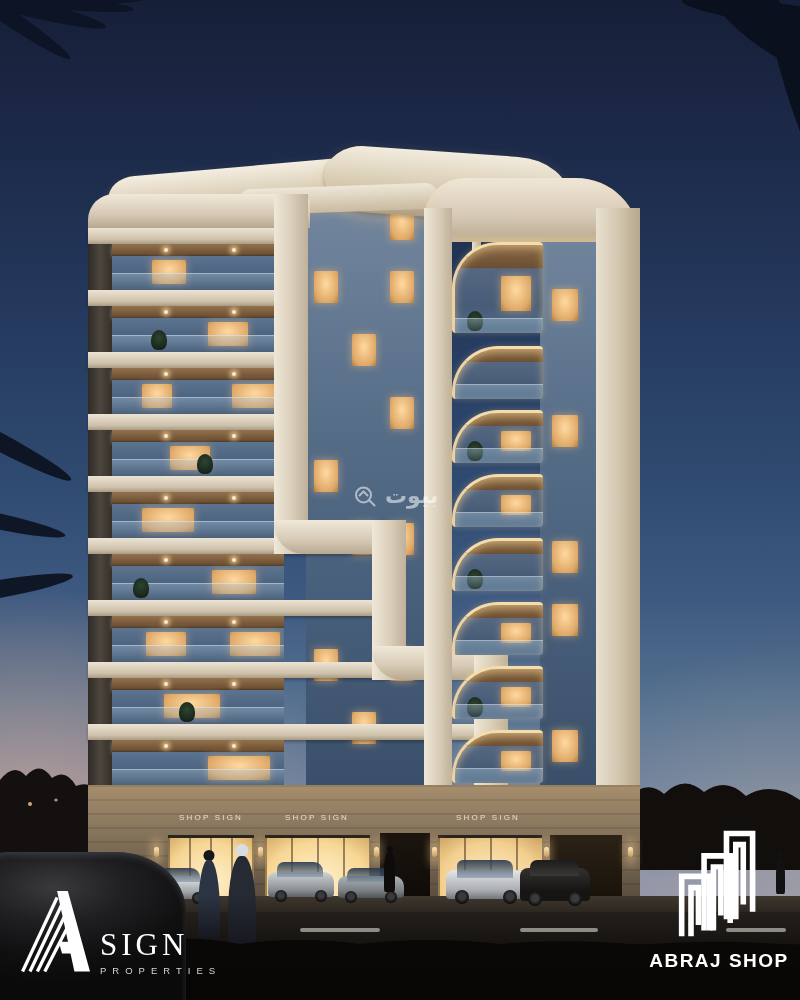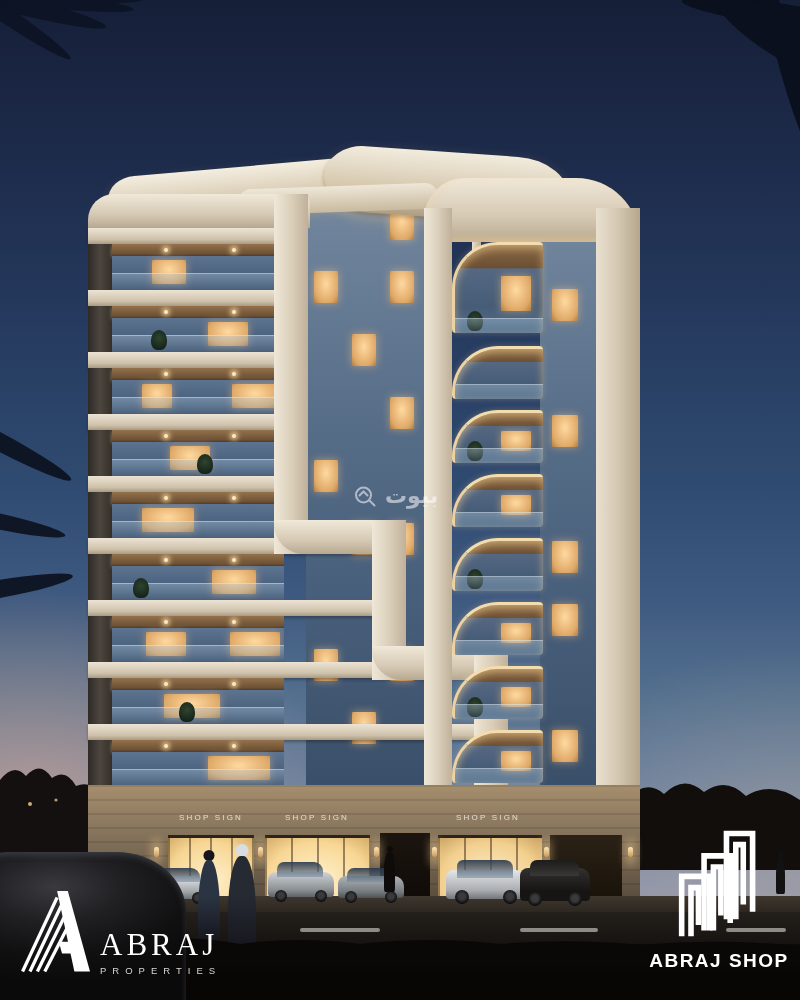--- a/index.html
+++ b/index.html
@@ -439,21 +439,21 @@
       <g stroke="#fff" stroke-width="4">
         <path d="M8 100 L50 10"></path>
           <path d="M17 100 L56 18"></path>
           <path d="M26 100 L62 27"></path>
           <path d="M35 100 L68 36"></path>
       </g>
       <path fill="#fff" d="M50 2 L63 2 L90 100 L71 100 Z"></path>
       <path fill="#fff" d="M52 64 L70 64 L74 78 L56 78 Z"></path>
     </svg>
     <div>
-      <div class="lp-title">ABRAJ</div>
+      <div class="lp-title">SIGN</div>
       <div class="lp-sub">PROPERTIES</div>
     </div>
   </div>
 
   <div id="logo-tower">
     <svg width="96" height="112" viewBox="0 0 100 120" fill="none" stroke="#fff" stroke-width="6" stroke-linejoin="miter">
       <path d="M58 100 V8 H86 V92"></path>
       <path d="M68 100 V20 H76 V84"></path>
       <path d="M34 112 V32 H62 V104"></path>
       <path d="M44 112 V44 H52 V96"></path>

